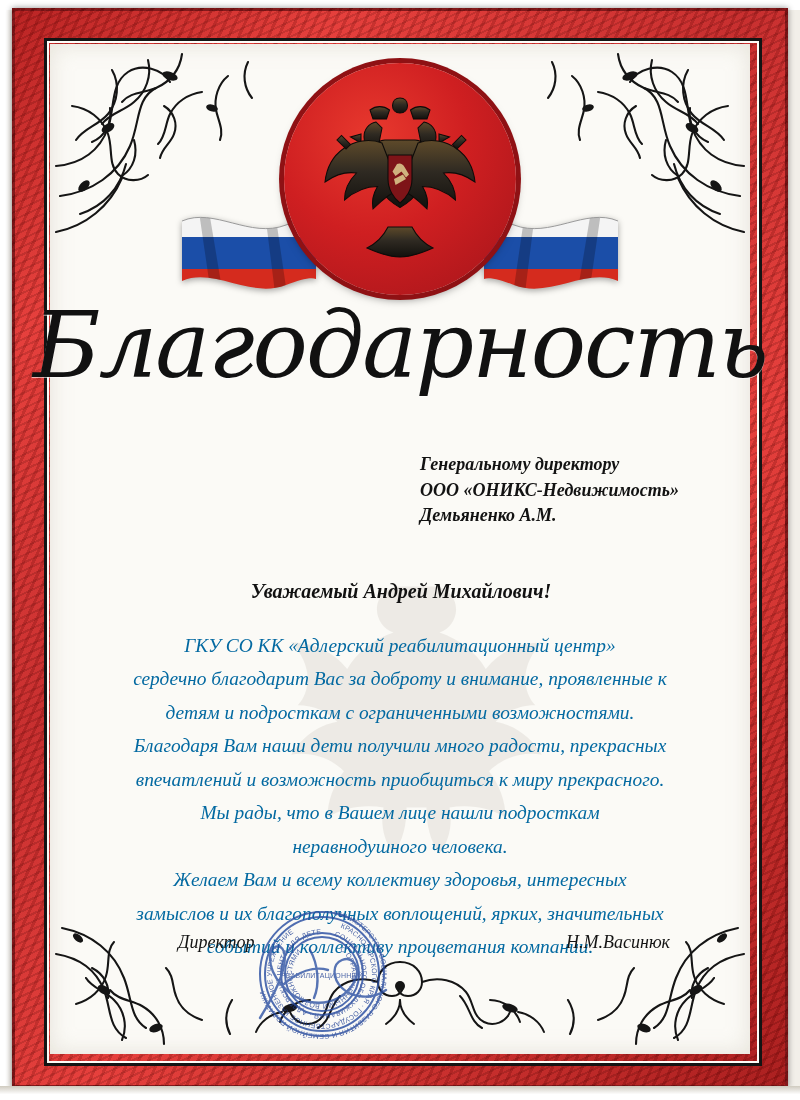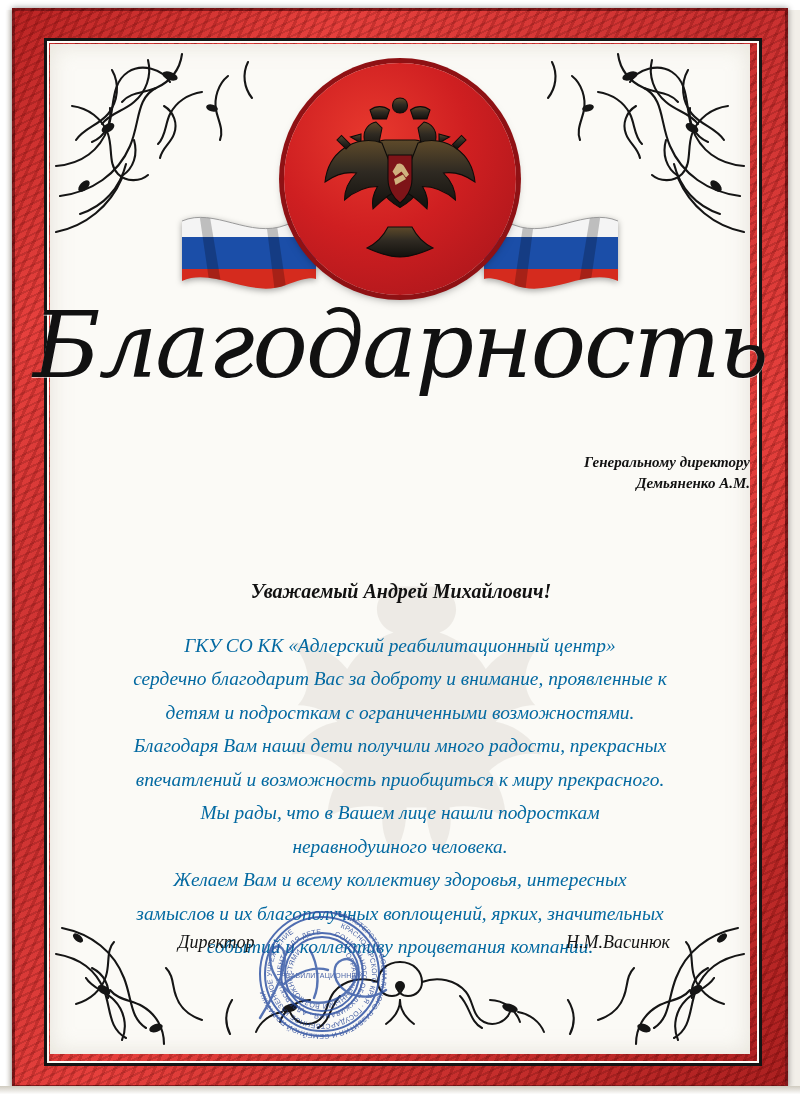--- a/index.html
+++ b/index.html
@@ -134,25 +134,25 @@
     color: #111111;
     letter-spacing: -2px;
     text-shadow: 0 1px 0 rgba(255,255,255,.6);
   }
 
   .addressee {
     position: absolute;
     left: 430px;
     top: 452px;
     width: 330px;
-    text-align: right;
+    text-align: left;
     font-family: "Liberation Serif", serif;
     font-style: italic;
     font-weight: bold;
-    font-size: 15px;
+    font-size: 18px;
     line-height: 1.42;
     color: #121212;
     transform: translateX(-10px);
   }
   .addressee div { white-space: nowrap; }
 
   .salutation {
     position: absolute;
     left: 2px; right: 0;
     top: 580px;
@@ -428,20 +428,21 @@
           <path d="M56 60l6-3 2 3-7 4z"></path>
         </g>
       </svg>
     </div>
   </div>
 
   <div class="title-blagodarnost">Благодарность</div>
 
   <div class="addressee">
     <div>Генеральному директору</div>
+    <div>ООО «ОНИКС-Недвижимость»</div>
     <div>Демьяненко А.М.</div>
   </div>
 
   <div class="salutation">Уважаемый Андрей Михайлович!</div>
 
   <div class="body-text">
     <p>ГКУ СО КК «Адлерский реабилитационный центр»</p>
     <p>сердечно благодарит Вас  за доброту и внимание, проявленные к</p>
     <p>детям и подросткам с ограниченными возможностями.</p>
     <p>Благодаря Вам наши дети получили много радости, прекрасных</p>

